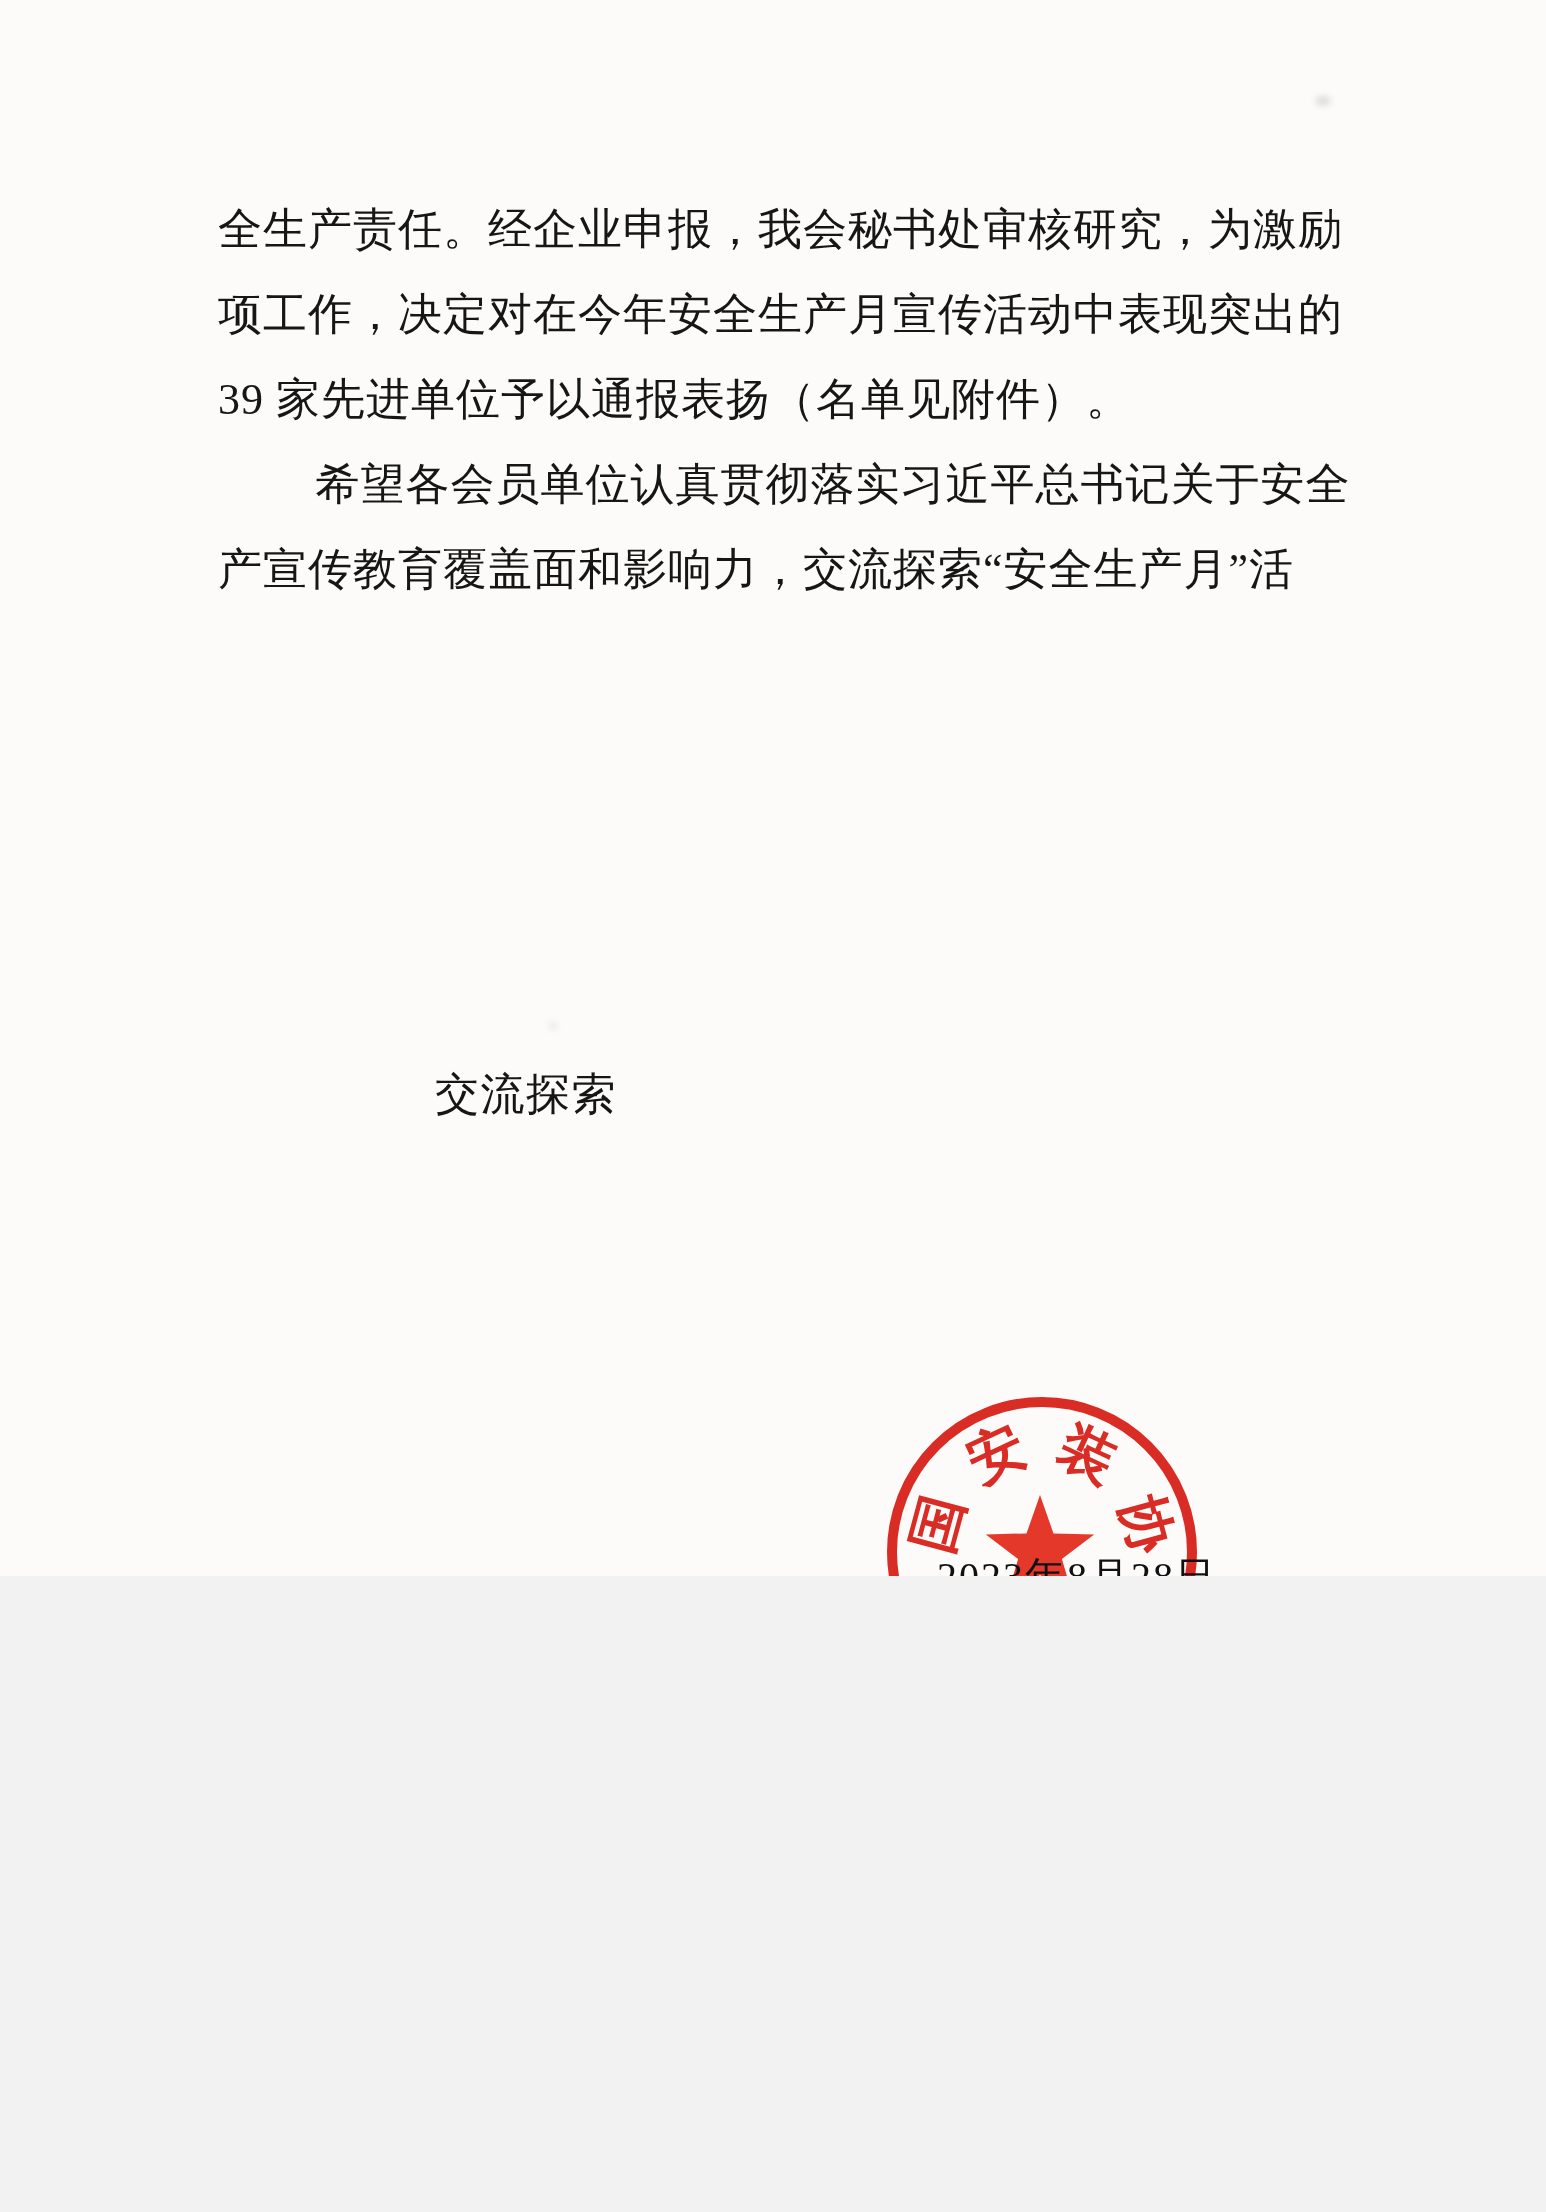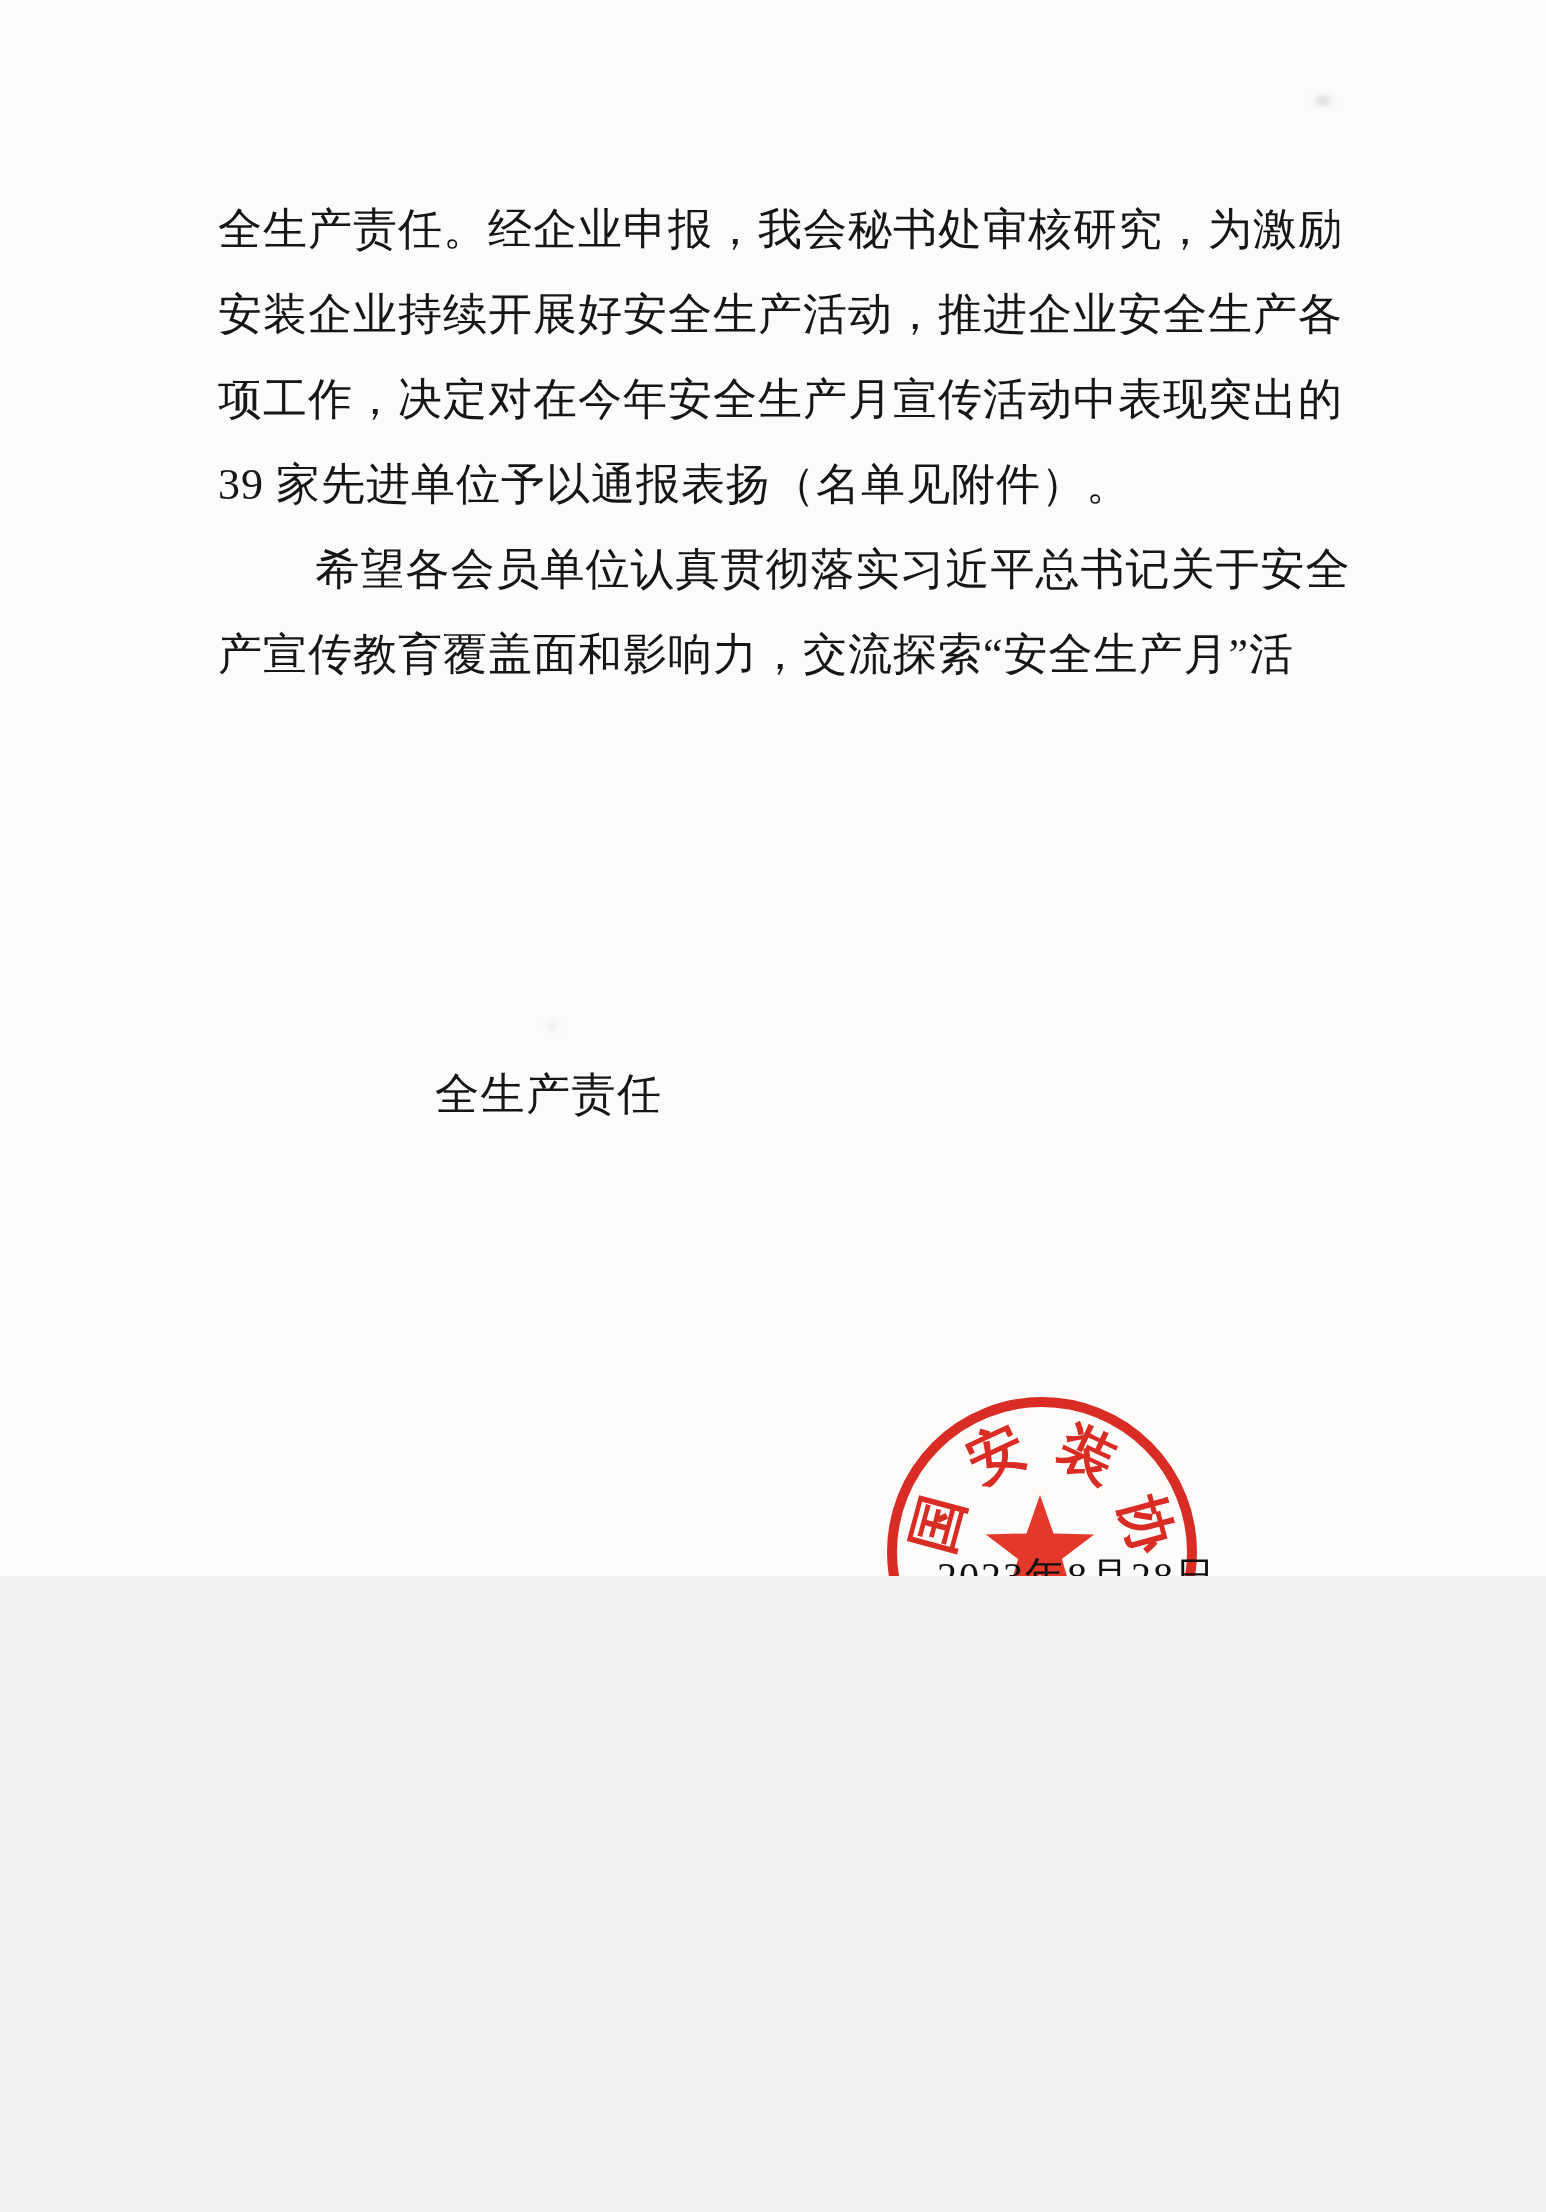--- a/index.html
+++ b/index.html
@@ -82,29 +82,28 @@
   .smudge.s2{left:548px;top:1022px;width:10px;height:8px;background:rgba(90,90,90,0.10);}
   .smudge.s3{left:560px;top:1900px;width:9px;height:9px;background:rgba(90,90,90,0.10);}
 </style>
 </head>
 <body>
 
 <div class="page">
 
   <div class="body-text">
     <div class="line">全生产责任。经企业申报，我会秘书处审核研究，为激励</div>
-    <div class="line">安装企业持续开展好安全生产活动，推进企业安全生产各</div>
     <div class="line">项工作，决定对在今年安全生产月宣传活动中表现突出的</div>
     <div class="line">39 家先进单位予以通报表扬（名单见附件）。</div>
     <div class="line indent">希望各会员单位认真贯彻落实习近平总书记关于安全</div>
     <div class="line">产宣传教育覆盖面和影响力，交流探索“安全生产月”活</div>
   </div>
 
   <div class="attachment">
-    <div class="line2">全生产责任</div>
+    <div class="line2">交流探索</div>
   </div>
 
   <div class="seal">
     <svg width="324" height="324" viewBox="0 0 324 324">
       <circle cx="162" cy="162" r="150" fill="none" stroke-width="10" stroke="#d7241c"></circle>
       <polygon points="160,105 173.5,143.4 214.2,144.4 181.9,169.1 193.5,208.1 160,185 126.5,208.1 138.1,169.1 105.8,144.4 146.5,143.4" fill="#e43222"></polygon>
       <text class="seal-char" x="73.5" y="224" text-anchor="middle" dominant-baseline="central" transform="rotate(-125 73.5 224)" fill="#d7241c">中</text>
       <text class="seal-char" x="57.7" y="134" text-anchor="middle" dominant-baseline="central" transform="rotate(-75 57.7 134)" fill="#d7241c">国</text>
       <text class="seal-char" x="116.4" y="64" text-anchor="middle" dominant-baseline="central" transform="rotate(-25 116.4 64)" fill="#d7241c">安</text>
       <text class="seal-char" x="207.6" y="64" text-anchor="middle" dominant-baseline="central" transform="rotate(25 207.6 64)" fill="#d7241c">装</text>

